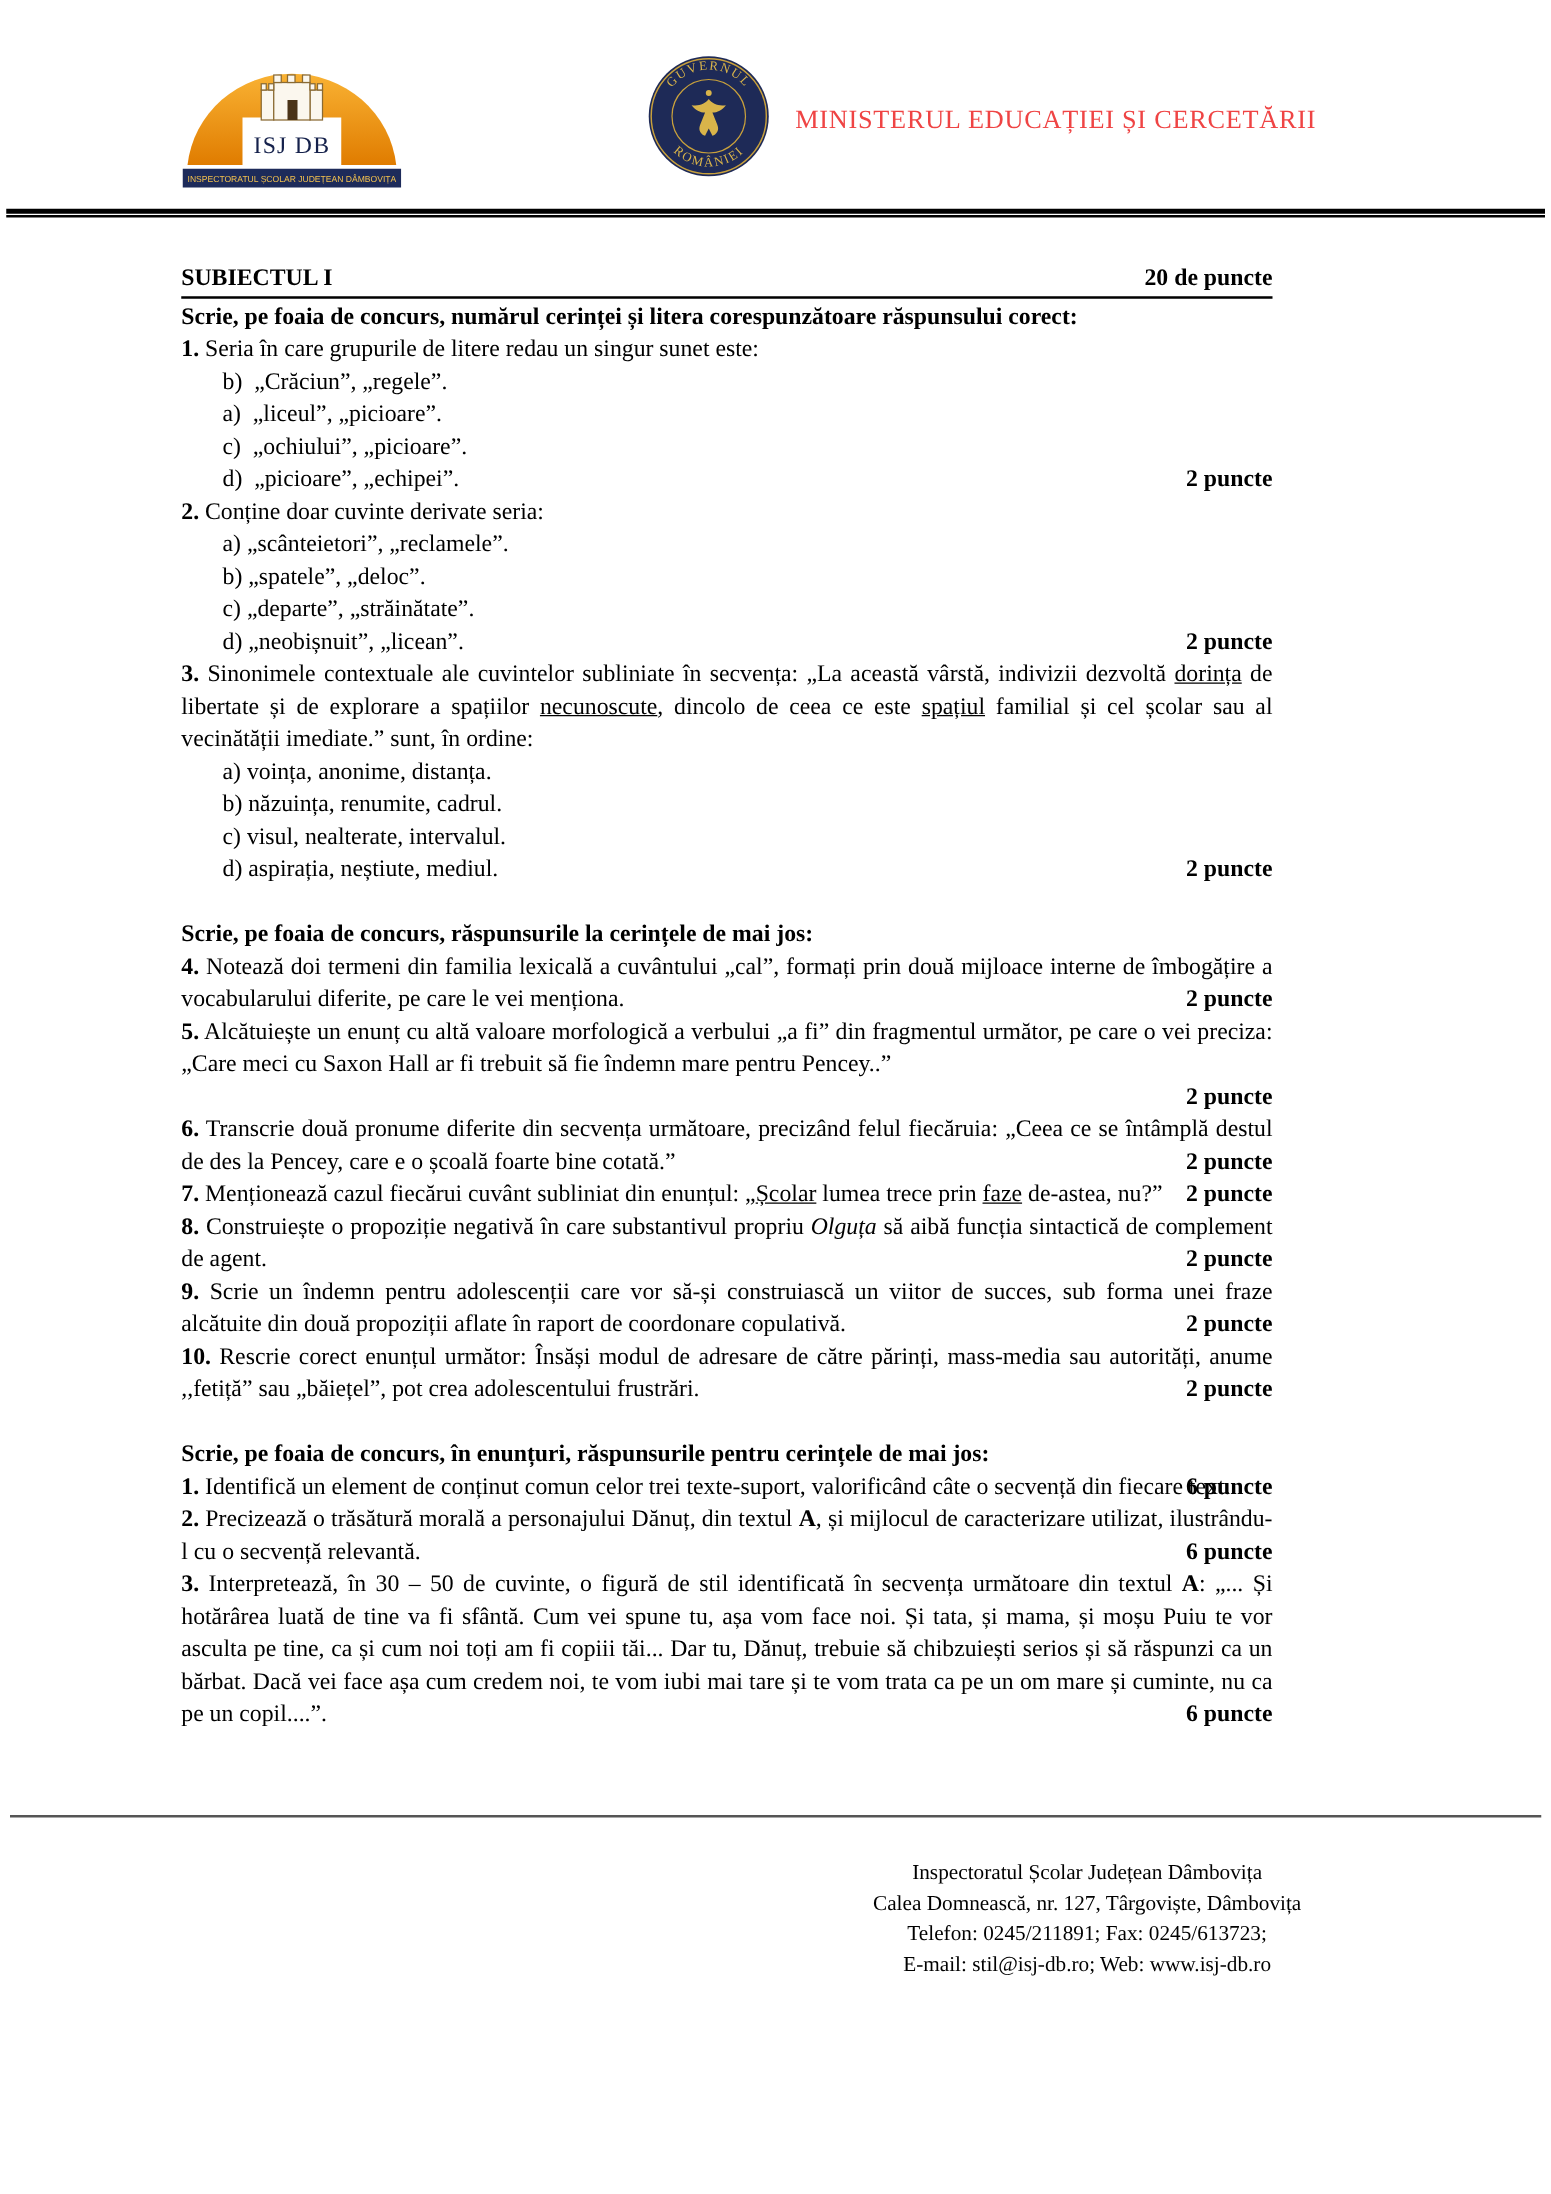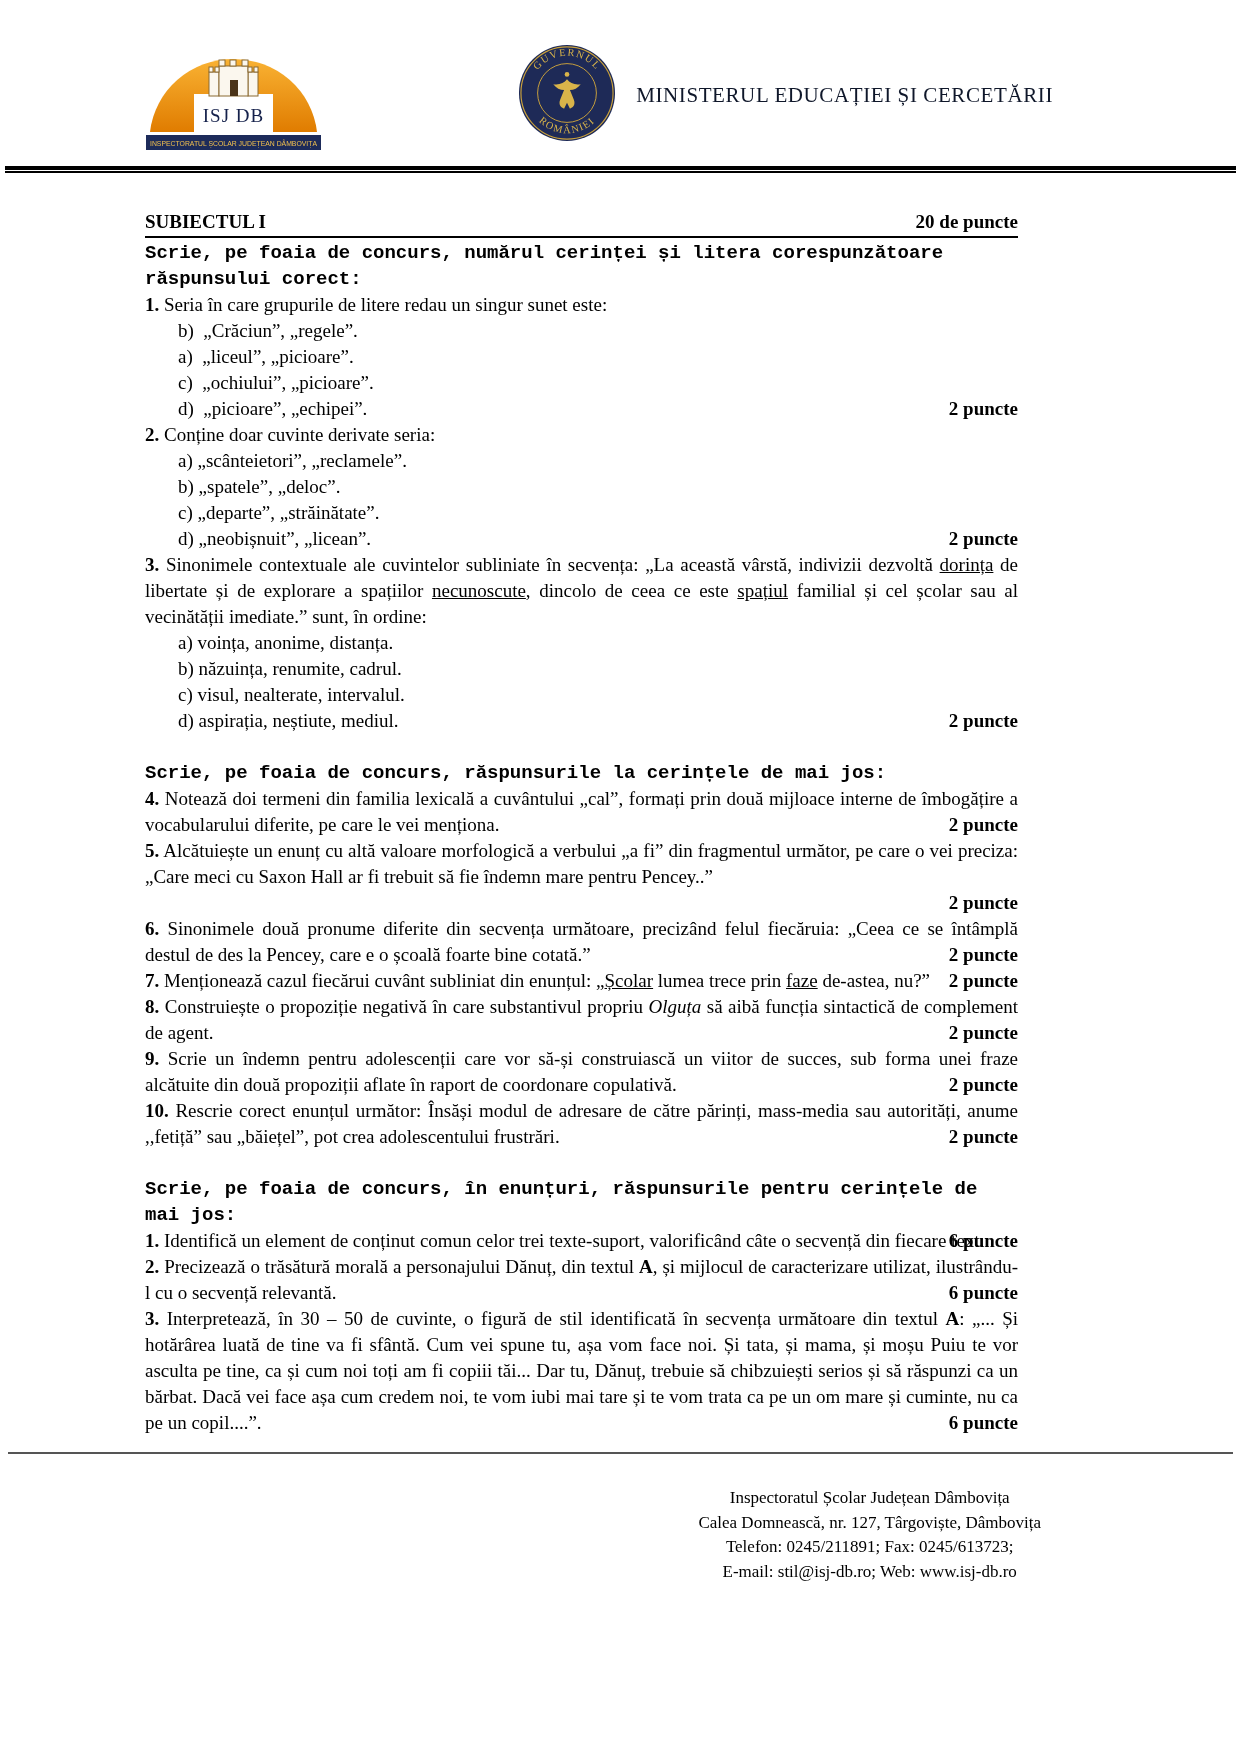--- a/index.html
+++ b/index.html
@@ -2,32 +2,32 @@
 <html lang="ro"><head>
 <meta charset="utf-8">
 <style>
   * { margin:0; padding:0; box-sizing:border-box; }
   html,body { background:#ffffff; }
   body { font-family:"Liberation Serif", serif; color:#000; }
   .page { width:1241px; height:1755px; position:relative; background:#fff; overflow:hidden; }
 
   header { display:flex; align-items:center; justify-content:space-between; padding:34px 188px 4px 146px; }
   .right-head { display:flex; align-items:center; gap:20px; }
-  .ministry { font-size:21px; color:#0f172a; letter-spacing:0.6px; white-space:nowrap; font-family:"Liberation Serif", serif; }
+  .ministry { font-size:21px; color:#ef4444; letter-spacing:0.6px; white-space:nowrap; font-family:"Liberation Serif", serif; }
 
   .double-rule { margin:6px 5px 0 5px; border-top:4px solid #000; height:7px; border-bottom:2px solid #000; }
 
   main { margin:36px 223px 0 145px; font-size:19px; line-height:26px; text-align:justify; }
   .sec-title { display:flex; justify-content:space-between; font-weight:bold; border-bottom:2px solid #000; padding-bottom:1px; margin-bottom:2px; }
   .section + .section { margin-top:26px; }
 
   .blk { position:relative; }
   .blk .pts { position:absolute; right:0; bottom:0; font-weight:bold; white-space:nowrap; }
   .option { padding-left:33px; text-align:left; }
-  .intro { font-weight:bold; text-align:left;font-family:Liberation Mono, monospace; }
+  .intro { font-weight:bold; text-align:left; }
   .spacer { height:26px; }
   .points-line { text-align:right; font-weight:bold; }
   .b { font-weight:bold; }
   .u { text-decoration:underline; }
   .i { font-style:italic; }
 
   .footer { position:absolute; left:0; right:0; top:1452px; }
   .footer-rule { border-top:2px solid #555; margin:0 8px; }
   .footer-text { margin-top:32px; margin-left:auto; margin-right:200px; width:max-content; text-align:center; font-size:17px; line-height:24.5px; }
 </style>
@@ -113,21 +113,21 @@
           <div class="blk para"><span class="b">3.</span><span> Sinonimele contextuale ale cuvintelor subliniate în secvența: „La această vârstă, indivizii dezvoltă </span><span class="u">dorința</span><span> de libertate și de explorare a spațiilor </span><span class="u">necunoscute</span><span>, dincolo de ceea ce este </span><span class="u">spațiul</span><span> familial și cel școlar sau al vecinătății imediate.” sunt, în ordine:</span></div>
           <div class="blk option"><span>a) voința, anonime, distanța.</span></div>
           <div class="blk option"><span>b) năzuința, renumite, cadrul.</span></div>
           <div class="blk option"><span>c) visul, nealterate, intervalul.</span></div>
           <div class="blk option"><span>d) aspirația, neștiute, mediul.</span><span class="pts">2 puncte</span></div>
           <div class="blk spacer"></div>
           <div class="blk intro"><span class="b">Scrie, pe foaia de concurs, răspunsurile la cerințele de mai jos:</span></div>
           <div class="blk para"><span class="b">4.</span><span> Notează doi termeni din familia lexicală a cuvântului „cal”, formați prin două mijloace interne de îmbogățire a vocabularului diferite, pe care le vei menționa.</span><span class="pts">2 puncte</span></div>
           <div class="blk para"><span class="b">5.</span><span> Alcătuiește un enunț cu altă valoare morfologică a verbului „a fi” din fragmentul următor, pe care o vei preciza: „Care meci cu Saxon Hall ar fi trebuit să fie îndemn mare pentru Pencey..”</span></div>
           <div class="blk points-line"><span>2 puncte</span></div>
-          <div class="blk para"><span class="b">6.</span><span> Sinonimele două pronume diferite din secvența următoare, precizând felul fiecăruia: „Ceea ce se întâmplă destul de des la Pencey, care e o școală foarte bine cotată.”</span><span class="pts">2 puncte</span></div>
+          <div class="blk para"><span class="b">6.</span><span> Transcrie două pronume diferite din secvența următoare, precizând felul fiecăruia: „Ceea ce se întâmplă destul de des la Pencey, care e o școală foarte bine cotată.”</span><span class="pts">2 puncte</span></div>
           <div class="blk para"><span class="b">7.</span><span> Menționează cazul fiecărui cuvânt subliniat din enunțul: „</span><span class="u">Școlar</span><span> lumea trece prin </span><span class="u">faze</span><span> de-astea, nu?”</span><span class="pts">2 puncte</span></div>
           <div class="blk para"><span class="b">8.</span><span> Construiește o propoziție negativă în care substantivul propriu </span><span class="i">Olguța</span><span> să aibă funcția sintactică de complement de agent.</span><span class="pts">2 puncte</span></div>
           <div class="blk para"><span class="b">9.</span><span> Scrie un îndemn pentru adolescenții care vor să-și construiască un viitor de succes, sub forma unei fraze alcătuite din două propoziții aflate în raport de coordonare copulativă.</span><span class="pts">2 puncte</span></div>
           <div class="blk para"><span class="b">10.</span><span> Rescrie corect enunțul următor: Însăși modul de adresare de către părinți, mass-media sau autorități, anume ,,fetiță” sau „băiețel”, pot crea adolescentului frustrări.</span><span class="pts">2 puncte</span></div>
         </div>
     </section>
 
     <section class="section">
       <div>
           <div class="blk intro"><span class="b">Scrie, pe foaia de concurs, în enunțuri, răspunsurile pentru cerințele de mai jos:</span></div>

